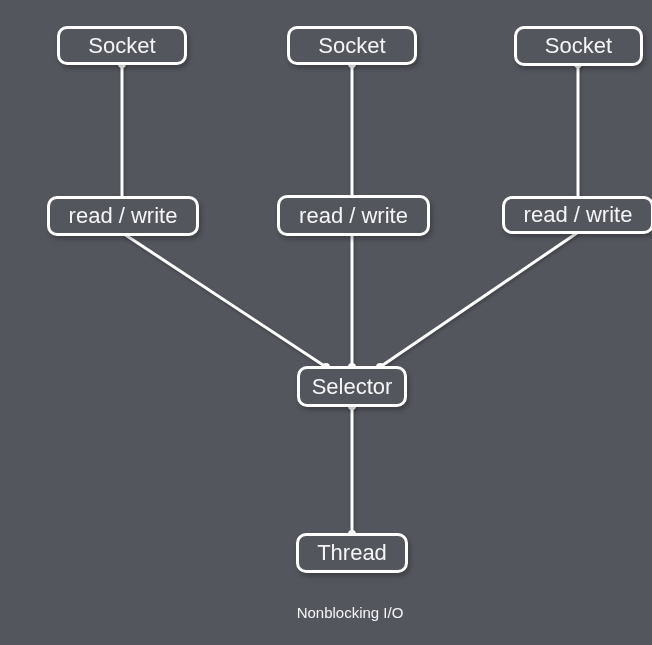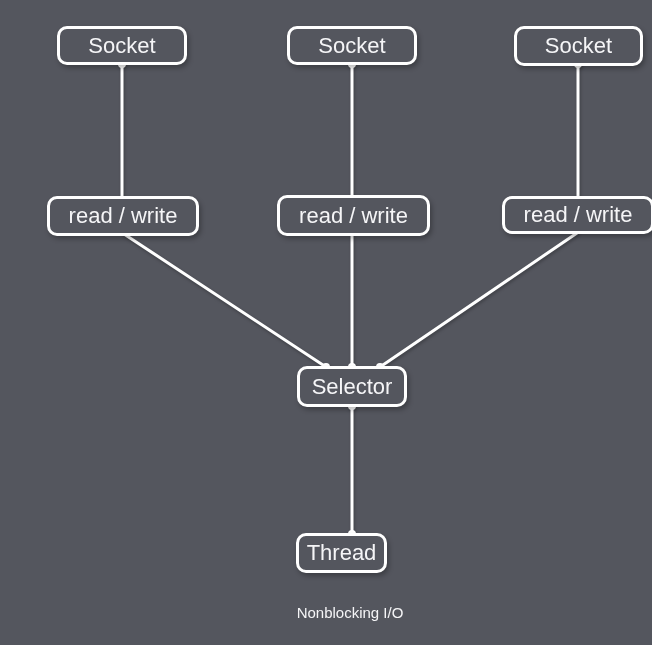--- a/index.html
+++ b/index.html
@@ -47,21 +47,21 @@
     white-space: nowrap;
     box-shadow: 2px 3px 5px rgba(0,0,0,0.28);
   }
   .node-socket-1   { left: 33px;  top: 26px;  width: 130px; height: 39px; }
   .node-socket-2   { left: 263px; top: 26px;  width: 130px; height: 39px; }
   .node-socket-3   { left: 490px; top: 26px;  width: 129px; height: 40px; }
   .node-rw-1       { left: 23px;  top: 196px; width: 152px; height: 40px; }
   .node-rw-2       { left: 253px; top: 195px; width: 153px; height: 41px; }
   .node-rw-3       { left: 478px; top: 196px; width: 152px; height: 38px; }
   .node-selector   { left: 273px; top: 366px; width: 110px; height: 41px; text-align: right; }
-  .node-thread     { left: 272px; top: 533px; width: 91px; height: 40px; }
+  .node-thread     { left: 272px; top: 533px; width: 112px; height: 40px; }
   .caption {
     position: absolute;
     z-index: 2;
     left: 0;
     top: 599px;
     width: 100%;
     text-align: center;
     color: var(--text, #F5F5F7);
     font-size: 15px;
     line-height: 28px;

